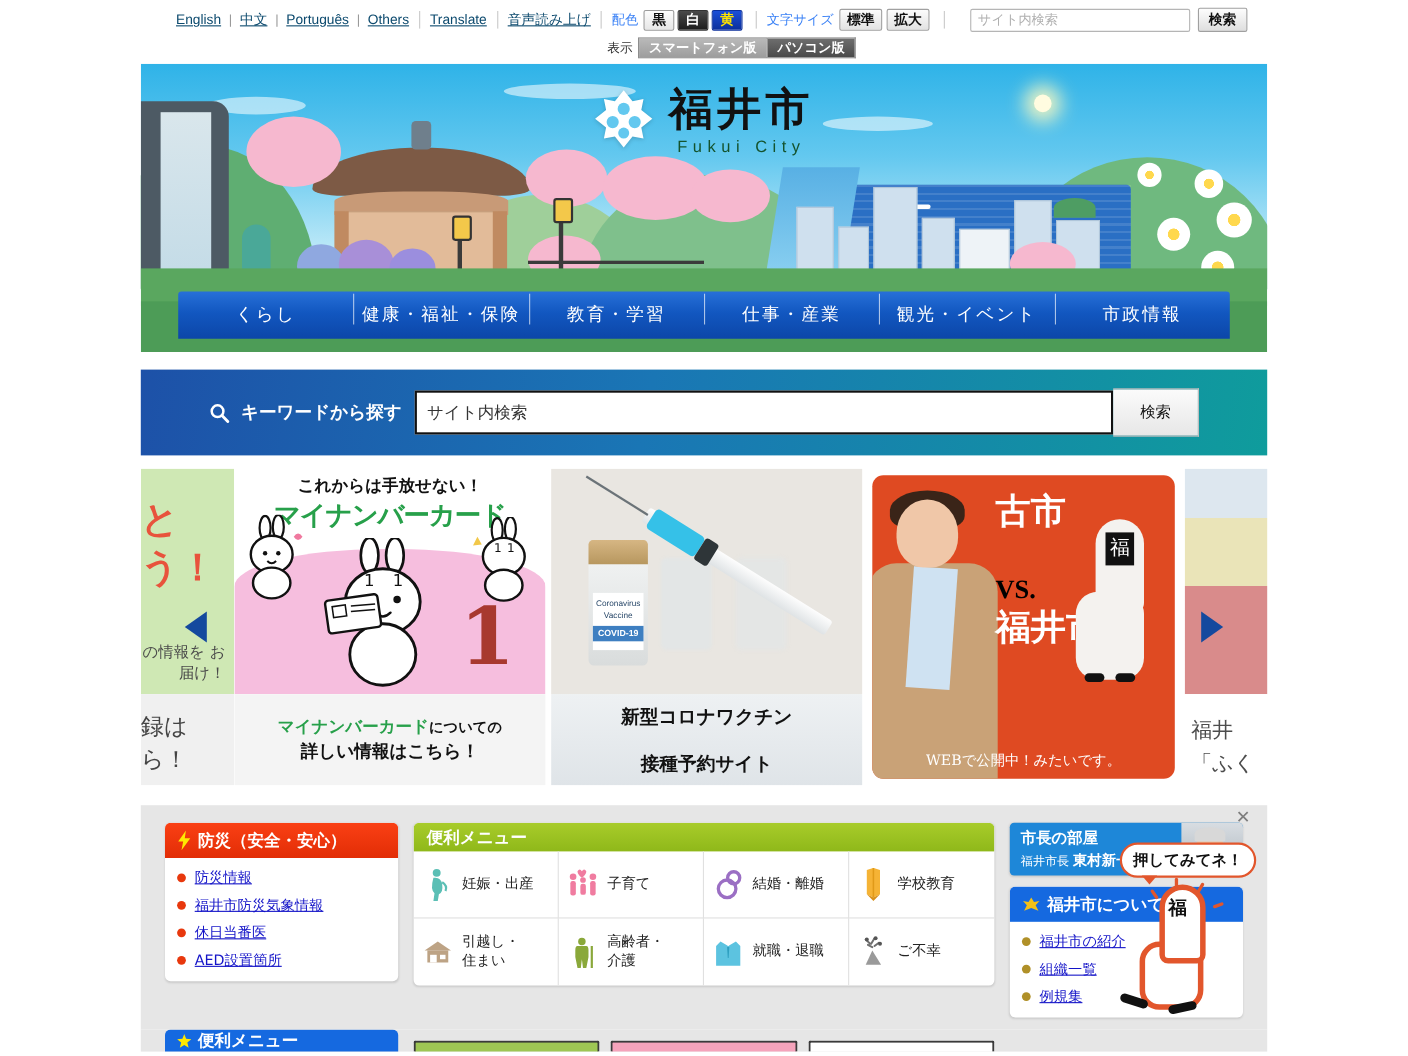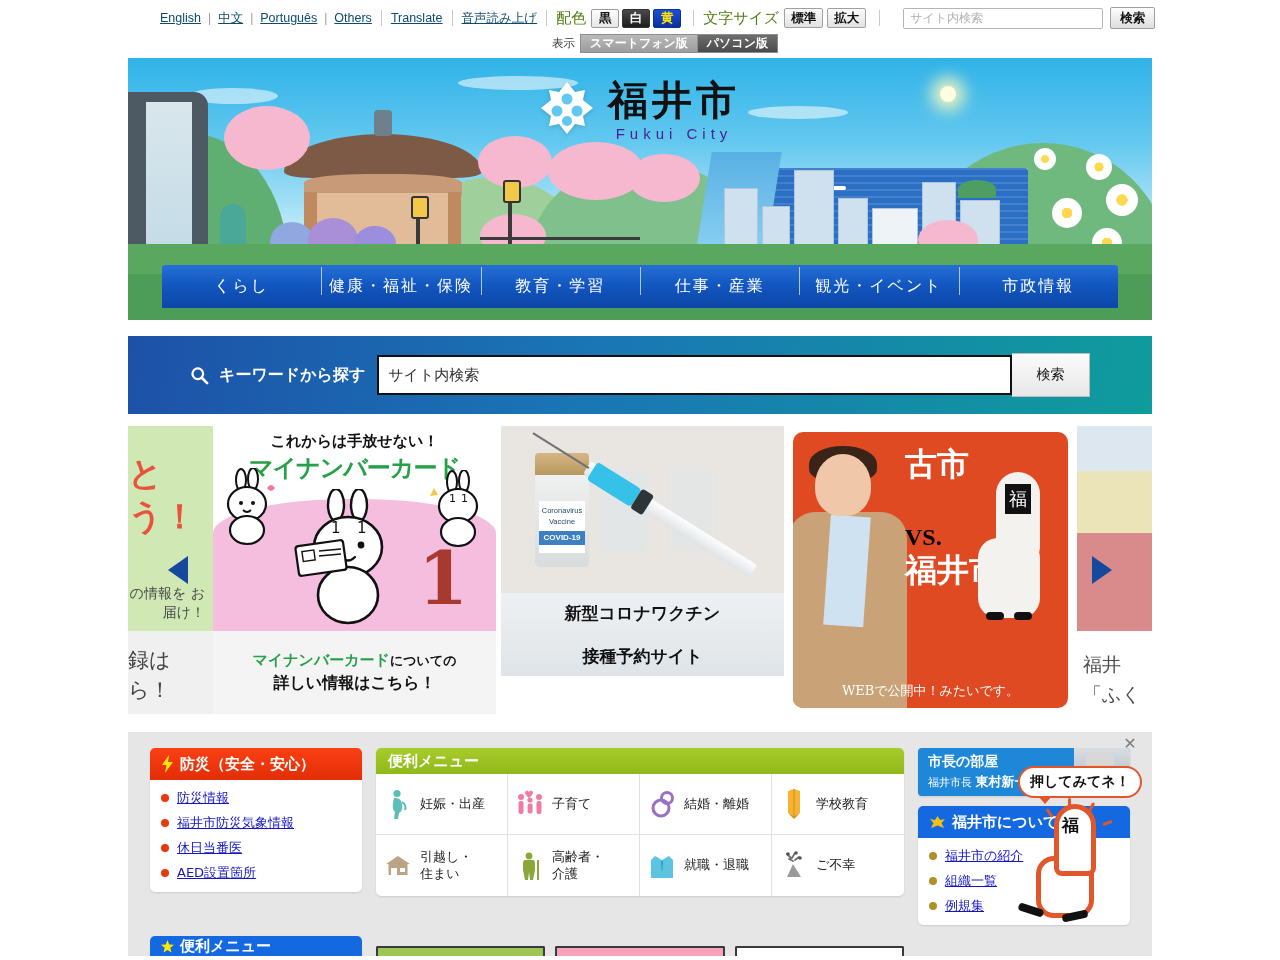--- a/index.html
+++ b/index.html
@@ -11,21 +11,21 @@
     font-family:"Liberation Sans","DejaVu Sans",sans-serif;
     font-size:13px; color:#222;
   }
 
   
   .utilbar { width:1280px; background:#fff; padding:5px 0 0 0; }
   .utilrow { display:flex; align-items:center; height:26px; padding-left:160px; }
   .ulink { color:#0c4a6e; text-decoration:underline; font-size:12.5px; cursor:pointer; white-space:nowrap; }
   .usep { color:#9a9a9a; margin:0 7px; font-size:12px; }
   .usep2 { display:inline-block; width:1px; height:16px; background:#c9c9c9; margin:0 9px; }
-  .ulabel { font-size:15px; color:#4d7c0f; margin-right:5px; white-space:nowrap; }
+  .ulabel { font-size:12px; color:#3b82f6; margin-right:5px; white-space:nowrap; }
   .cbtn {
     display:inline-flex; align-items:center; justify-content:center;
     min-width:28px; height:19px; padding:0 6px; margin-right:3px;
     font-size:12.5px; font-weight:bold; border-radius:2px; cursor:pointer;
     border:1px solid #9b9b9b;
   }
   .cbtn.kuro { background:linear-gradient(#fdfdfd,#e6e6e6); color:#111; }
   .cbtn.shiro { background:linear-gradient(#4a4a4a,#1d1d1d); color:#fff; border-color:#333; }
   .cbtn.ki { background:linear-gradient(#1b4fd8,#0b2f9c); color:#ffe400; border-color:#0b2f9c; }
   .sbtn {
@@ -90,21 +90,21 @@
   .gate-col { position:absolute; top:58px; width:13px; height:70px; background:#c08a61; }
   .statue { position:absolute; left:92px; bottom:58px; width:26px; height:58px; background:#4aa898;
          border-radius:13px 13px 3px 3px; }
 
   .logo { position:absolute; left:50%; top:22px; transform:translateX(-50%);
           display:flex; align-items:center; gap:14px; }
   .logo-mark { width:54px; height:60px; filter:drop-shadow(0 1px 2px rgba(0,0,0,.18)); }
   .logo-txt { line-height:1; }
   .logo-jp { font-size:40px; font-weight:bold; color:#111; letter-spacing:4px;
              font-family:"DejaVu Sans","Liberation Sans",sans-serif; }
-  .logo-en { font-size:15px; color:#4c1d95; letter-spacing:5px; margin-top:6px; text-align:center;
+  .logo-en { font-size:15px; color:#14532d; letter-spacing:5px; margin-top:6px; text-align:center;
              font-family:"Liberation Sans",sans-serif; }
 
   .gnav { position:absolute; left:34px; bottom:12px; width:956px; height:43px;
           background:linear-gradient(#2770d8 0%,#1257c0 45%,#0c46a8 100%);
           border-radius:3px 3px 0 0; display:flex; align-items:center; }
   .gnav-item { flex:1; text-align:center; color:#fff; font-size:16px; letter-spacing:2px;
           cursor:pointer; position:relative; font-family:"DejaVu Sans","Liberation Sans",sans-serif; }
   .gnav-item + .gnav-item:before { content:""; position:absolute; left:0; top:-9px;
           width:1px; height:28px; background:rgba(255,255,255,.65); }
 
@@ -153,21 +153,21 @@
            font-weight:bold; color:#27a04a; letter-spacing:-1px;
            font-family:"DejaVu Sans",sans-serif; }
   .mn-one { position:absolute; right:28px; bottom:16px; font-size:72px; font-weight:bold; color:#a8392f;
            font-family:"DejaVu Serif",serif; line-height:1; }
   .mn-bot { height:83px; background:#f4f4f4; display:flex; flex-direction:column;
             align-items:center; justify-content:center; gap:3px; }
   .mn-b1 { font-size:15px; font-weight:bold; color:#27a04a; font-family:"DejaVu Sans",sans-serif; }
   .mn-b1 i { color:#111; font-style:normal; font-size:13px; }
   .mn-b2 { font-size:16px; font-weight:bold; color:#111; font-family:"DejaVu Sans",sans-serif; }
 
-  .cv-top { height:167px; background:#e9e6e1; position:relative; overflow:hidden; }
+  .cv-top { height:205px; background:#e9e6e1; position:relative; overflow:hidden; }
   .vial { position:absolute; left:34px; bottom:26px; width:54px; height:96px;
           background:linear-gradient(#f0f2f2,#d9dcdc); border-radius:5px; }
   .vial-cap { position:absolute; left:34px; bottom:118px; width:54px; height:22px;
           background:linear-gradient(#d6b683,#b7975f); border-radius:4px 4px 0 0; }
   .vial-lbl { position:absolute; left:38px; bottom:40px; width:46px; height:52px; background:#fff;
           font-size:7.5px; text-align:center; color:#2b4a6b; padding-top:4px; line-height:1.5;
           font-family:"Liberation Sans",sans-serif; }
   .vial-lbl b { display:block; background:#3e7fc1; color:#fff; margin-top:3px; padding:1px 0;
           font-size:8px; }
   .vial2 { position:absolute; left:100px; bottom:40px; width:46px; height:84px;

